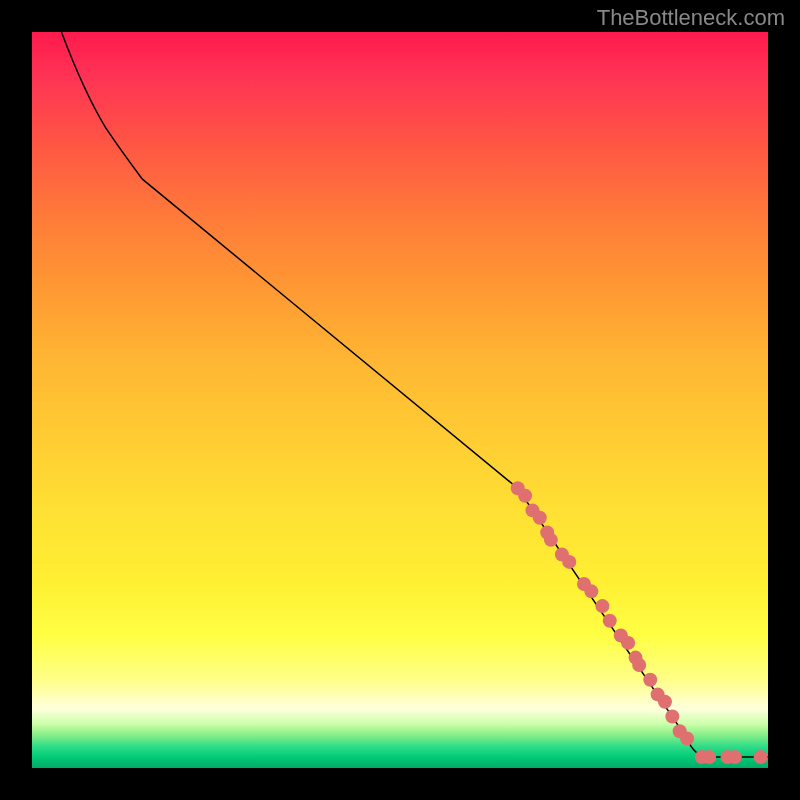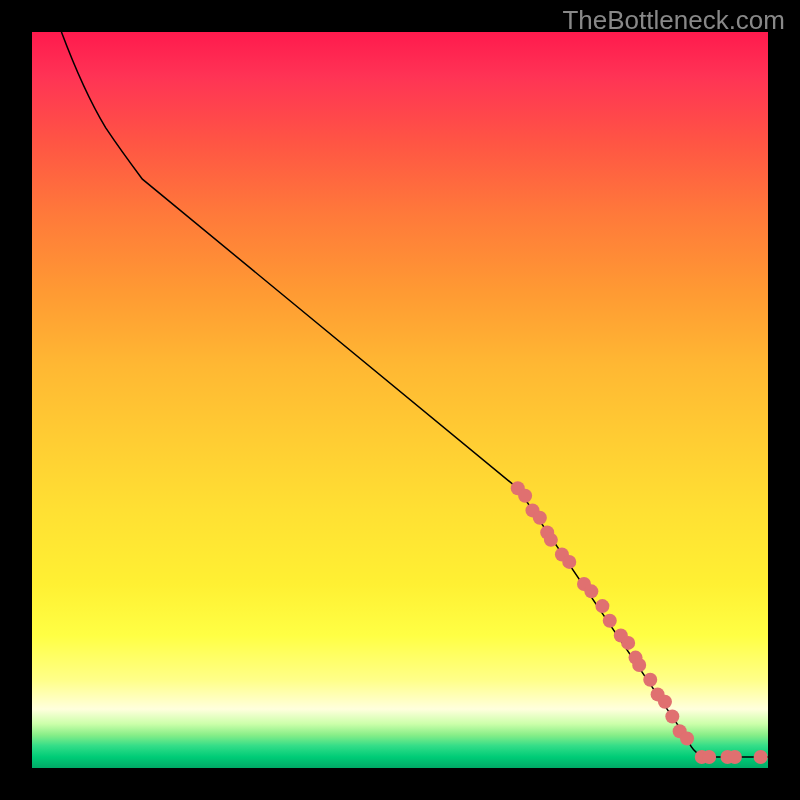--- a/index.html
+++ b/index.html
@@ -13,21 +13,21 @@
       background: #000;
       position: relative;
       overflow: hidden;
     }
     .attribution {
       position: absolute;
       top: 5px;
       right: 15px;
       color: #888;
       font-family: Arial, sans-serif;
-      font-size: 26px;
+      font-size: 22px;
       font-weight: normal;
       z-index: 10;
     }
     .plot-area {
       position: absolute;
       top: 32px;
       left: 32px;
       width: 736px;
       height: 736px;
       background: linear-gradient(to bottom,

